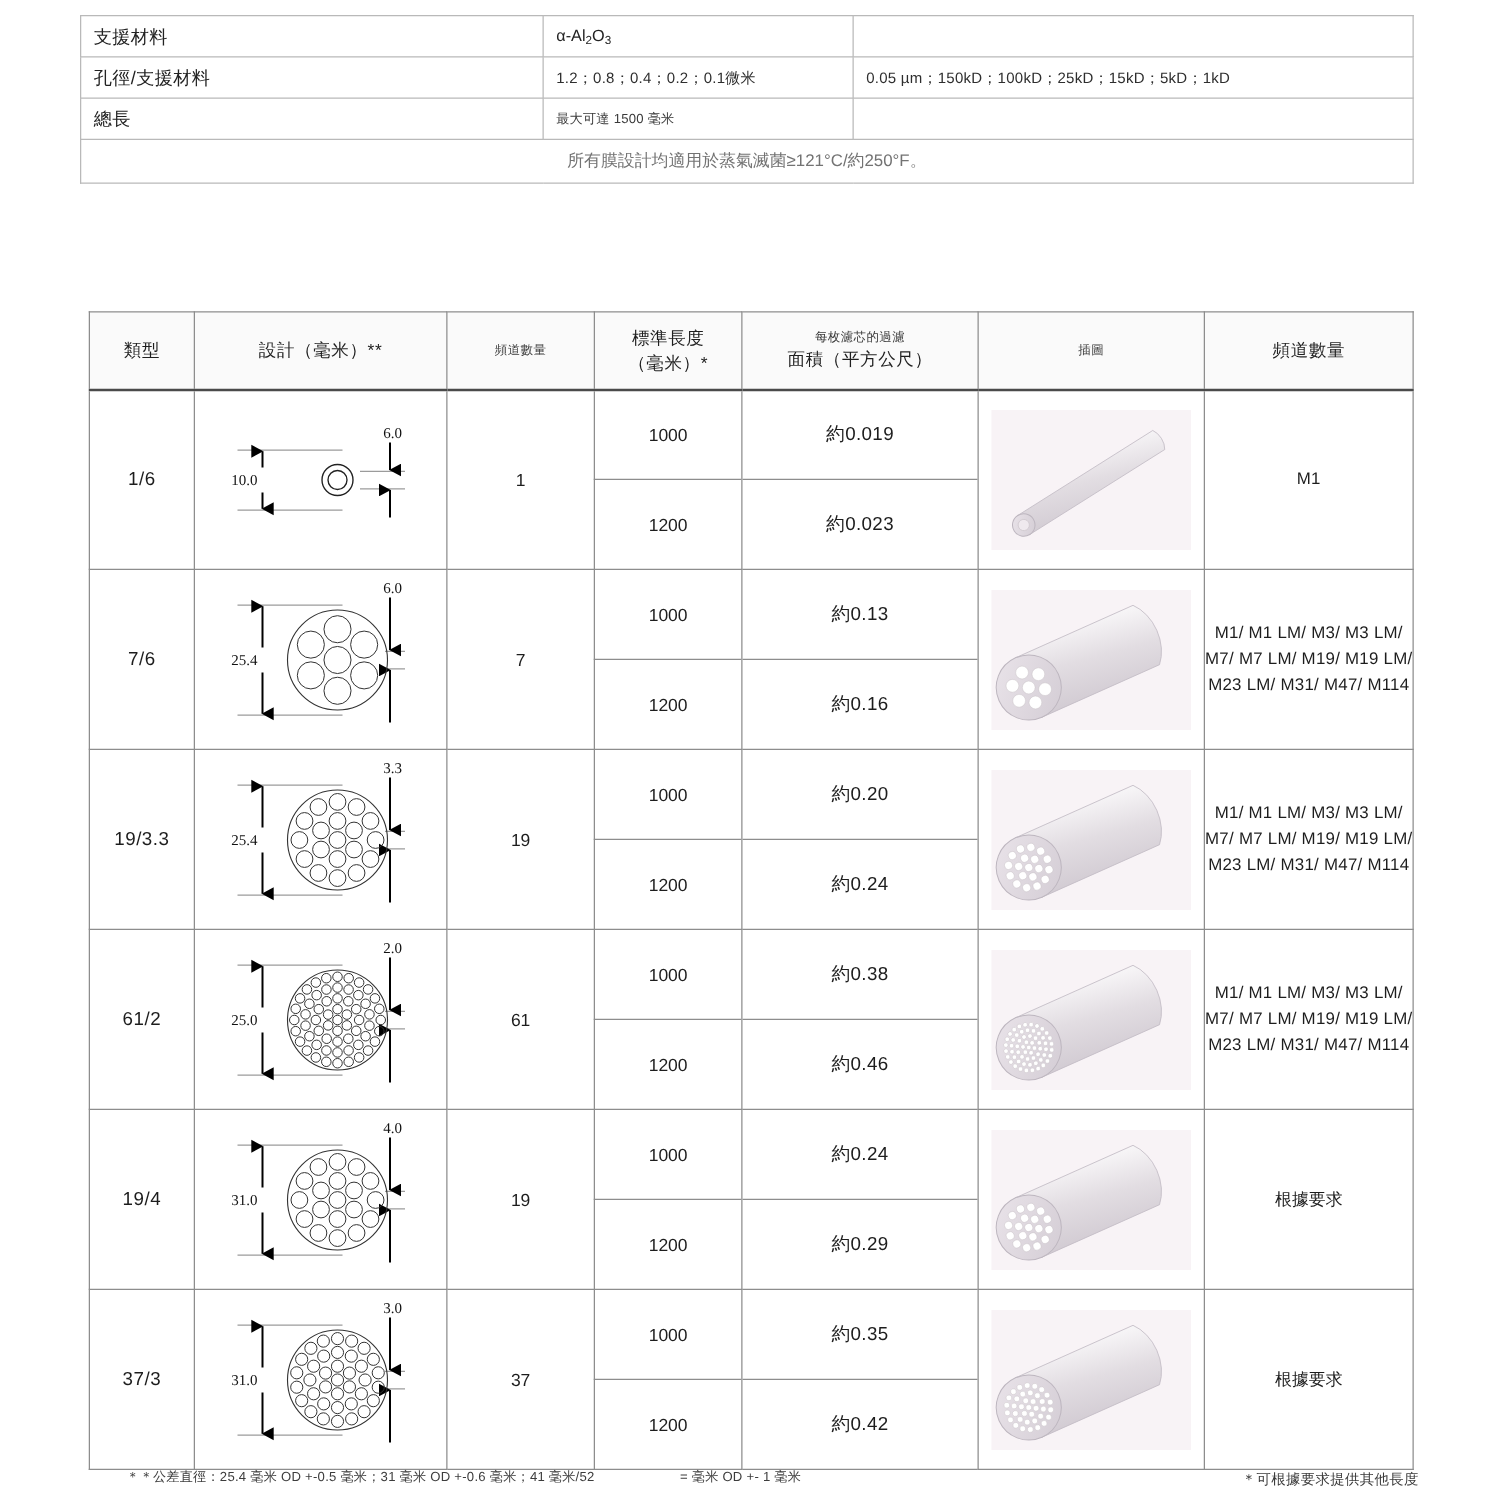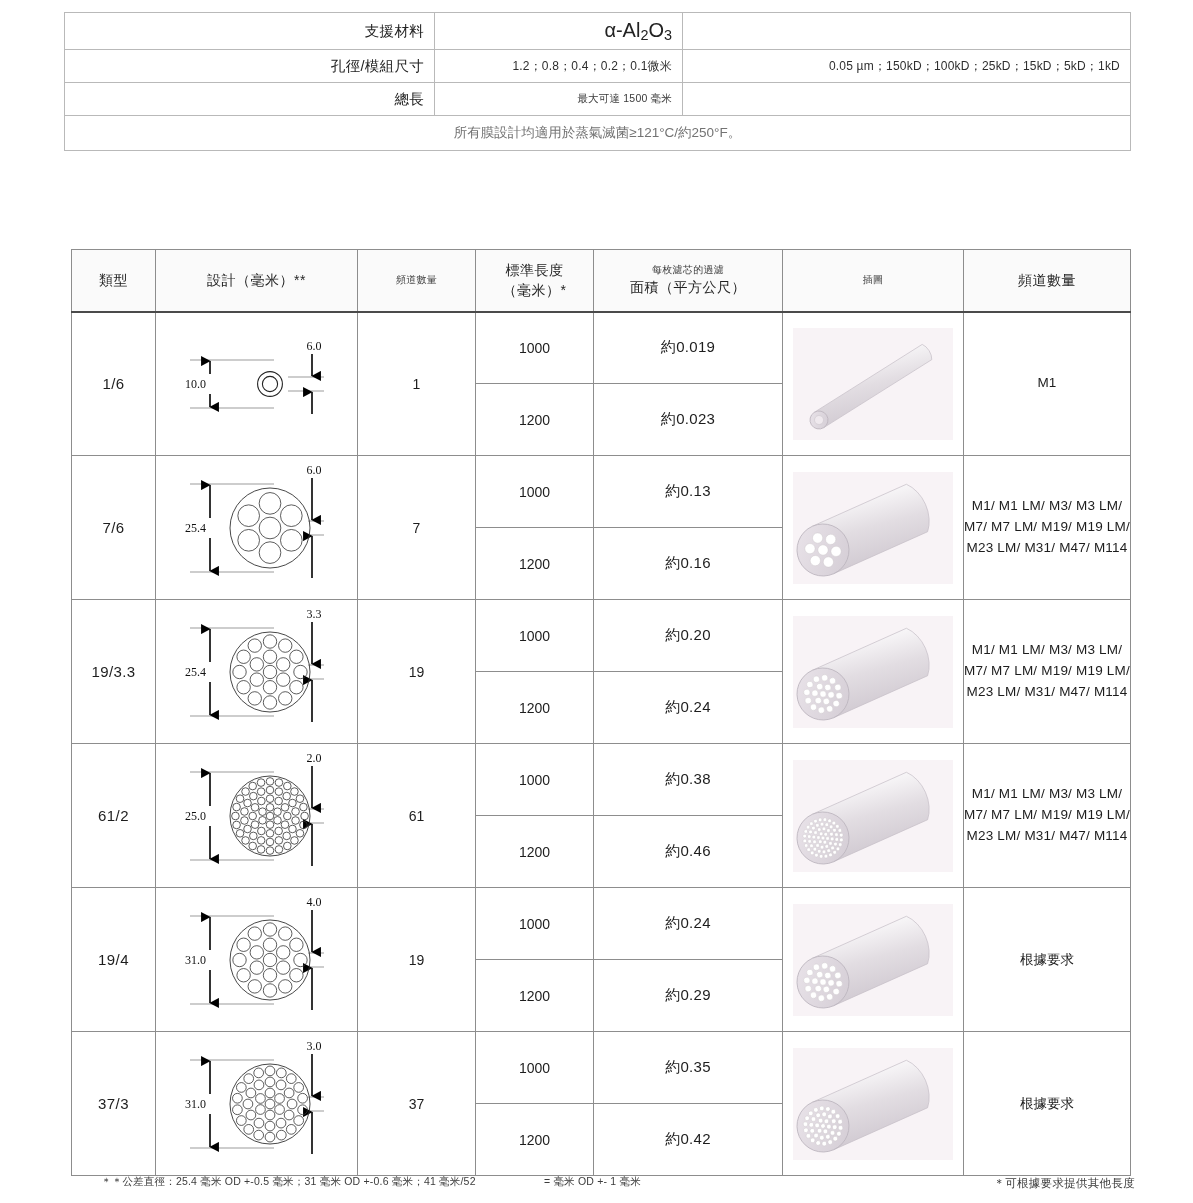--- a/index.html
+++ b/index.html
@@ -29,34 +29,34 @@
   }
   .spec-table .c1 { width: 370px; }
   .spec-table .c2 { width: 248px; }
   .spec-table .c3 { width: 448px; }
   .spec-label {
     font-size: 14.5px;
     color: #222;
     letter-spacing: .3px;
   }
   .spec-val-big {
-    font-size: 20px;
+    font-size: 13px;
     color: #222;
   }
   .spec-val-sm {
     font-size: 10.5px;
     color: #3a3a3a;
     letter-spacing: .2px;
   }
   .spec-val-md {
     font-size: 12px;
     color: #2e2e2e;
     letter-spacing: .2px;
   }
-  .spec-row-h { height: 33px; text-align: right; }
+  .spec-row-h { height: 33px; }
   .spec-note-row td {
     text-align: center;
     font-size: 13.5px;
     color: #737373;
     padding: 8px 10px;
     height: 34px;
   }
   sub { font-size: .72em; vertical-align: -0.22em; }
 
   
@@ -132,21 +132,21 @@
 <div class="page">
 
   <table class="spec-table">
     <tbody>
       <tr class="spec-row-h">
         <td class="c1 spec-label">支援材料</td>
         <td class="c2 spec-val-big">α-Al<sub>2</sub>O<sub>3</sub></td>
         <td class="c3 spec-val-md"></td>
       </tr>
       <tr class="spec-row-h">
-        <td class="c1 spec-label">孔徑/模組尺寸</td>
+        <td class="c1 spec-label">孔徑/支援材料</td>
         <td class="c2 spec-val-md">1.2；0.8；0.4；0.2；0.1微米</td>
         <td class="c3 spec-val-md">0.05 µm；150kD；100kD；25kD；15kD；5kD；1kD</td>
       </tr>
       <tr class="spec-row-h">
         <td class="c1 spec-label">總長</td>
         <td class="c2 spec-val-sm">最大可達 1500 毫米</td>
         <td class="c3"></td>
       </tr>
       <tr class="spec-note-row">
         <td colspan="3">所有膜設計均適用於蒸氣滅菌≥121°C/約250°F。</td>

